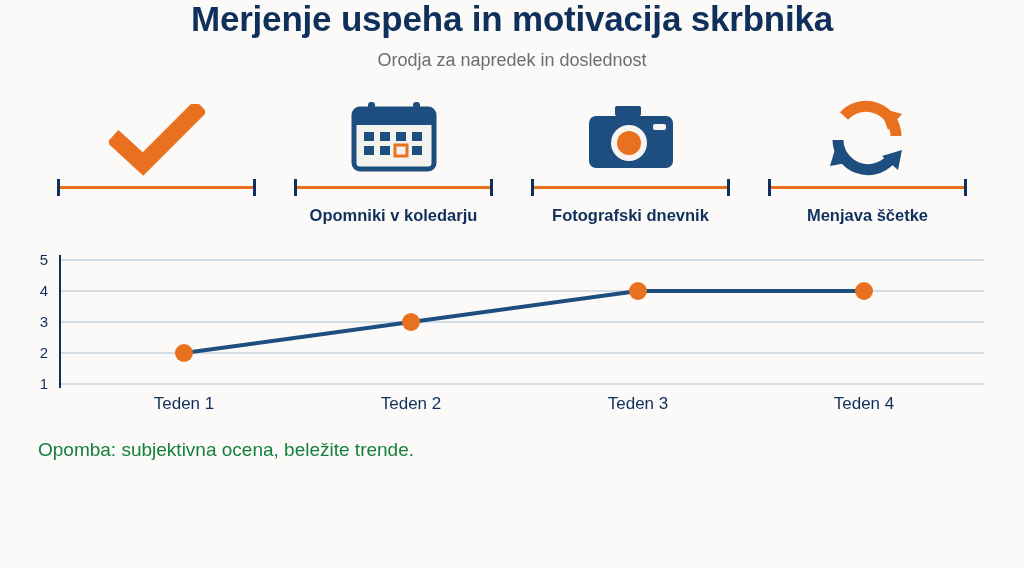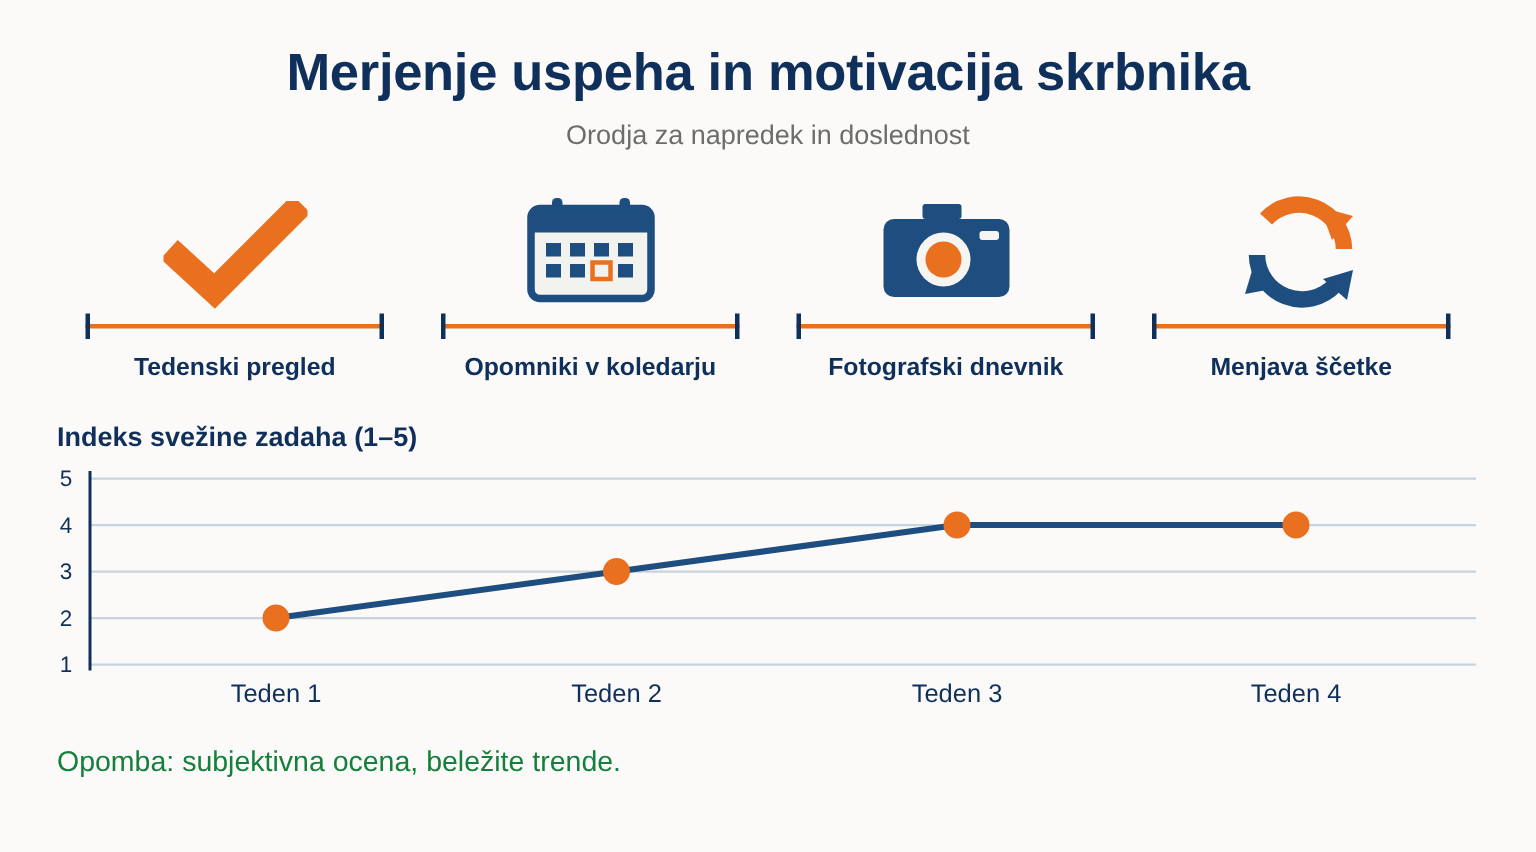--- a/index.html
+++ b/index.html
@@ -18,21 +18,20 @@
     position: relative;
     width: 1024px;
     height: 568px;
     background: #fbfaf8;
     box-sizing: border-box;
   }
 
   
   .header {
     text-align: center;
-    padding-top: 30px;
   }
   .title {
     font-size: 35px;
     font-weight: bold;
     color: #10305c;
     letter-spacing: -0.2px;
     line-height: 1.1;
   }
   .subtitle {
     font-size: 18px;
@@ -124,21 +123,20 @@
 
   <div class="icon-row">
 
     <div class="icon-cell">
       <div class="icon-art">
         <svg width="96" height="72" viewBox="0 0 96 72">
           <path d="M10 38 L34 60 L86 8" fill="none" stroke="#e8701f" stroke-width="17" stroke-linecap="square" stroke-linejoin="miter"></path>
         </svg>
       </div>
       <div class="icon-rule"></div>
-      <div class="icon-label">Tedenski pregled</div>
     </div>
 
     <div class="icon-cell">
       <div class="icon-art">
         <svg width="92" height="76" viewBox="0 0 92 76">
           <rect x="20" y="2" width="7" height="14" rx="3" fill="#1d4e7f"></rect>
           <rect x="65" y="2" width="7" height="14" rx="3" fill="#1d4e7f"></rect>
           <rect x="6" y="9" width="80" height="60" rx="6" fill="#f2f2ef" stroke="#1d4e7f" stroke-width="5"></rect>
           <rect x="8" y="11" width="76" height="14" fill="#1d4e7f"></rect>
           <g fill="#1d4e7f">
@@ -181,21 +179,20 @@
           <path d="M14 46 L30 62 L8 66 Z" fill="#1d4e7f"></path>
         </svg>
       </div>
       <div class="icon-rule"></div>
       <div class="icon-label">Menjava ščetke</div>
     </div>
 
   </div>
 
   <div class="chart-wrap">
-    <div class="chart-title">Indeks svežine zadaha (1–5)</div>
 
     <div class="chart-area">
       <svg class="chart-svg" width="948" height="160" viewBox="0 0 948 160">
 
         <g stroke="#c9d3de" stroke-width="1.5">
           <line x1="22" y1="9" x2="946" y2="9"></line>
           <line x1="22" y1="40" x2="946" y2="40"></line>
           <line x1="22" y1="71" x2="946" y2="71"></line>
           <line x1="22" y1="102" x2="946" y2="102"></line>
           <line x1="22" y1="133" x2="946" y2="133"></line>

